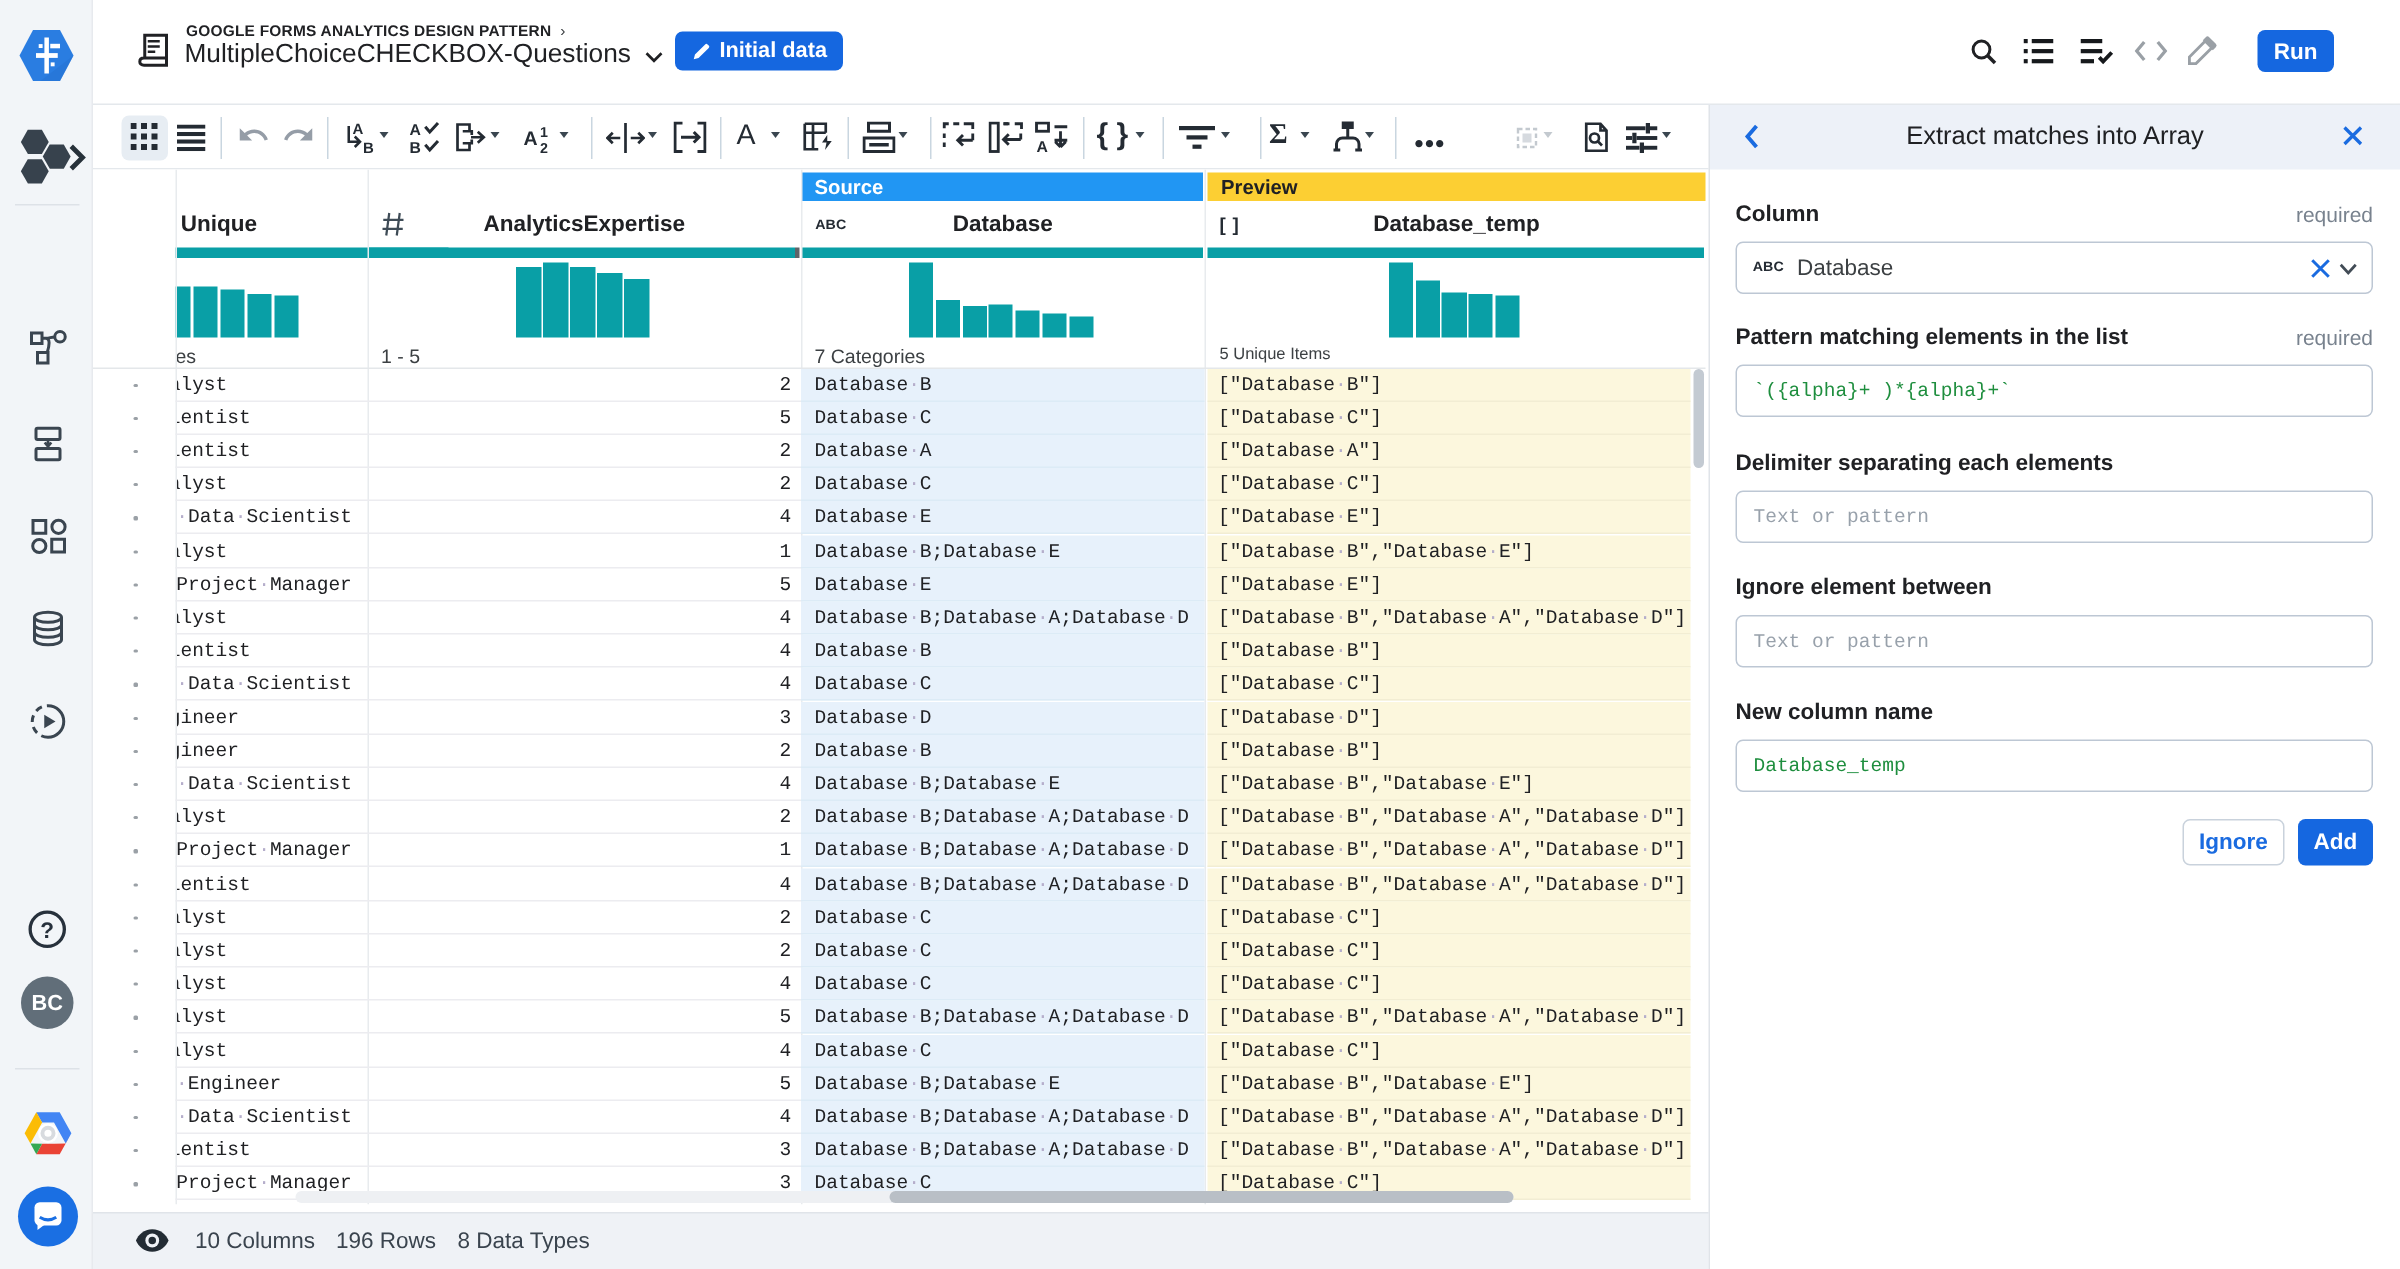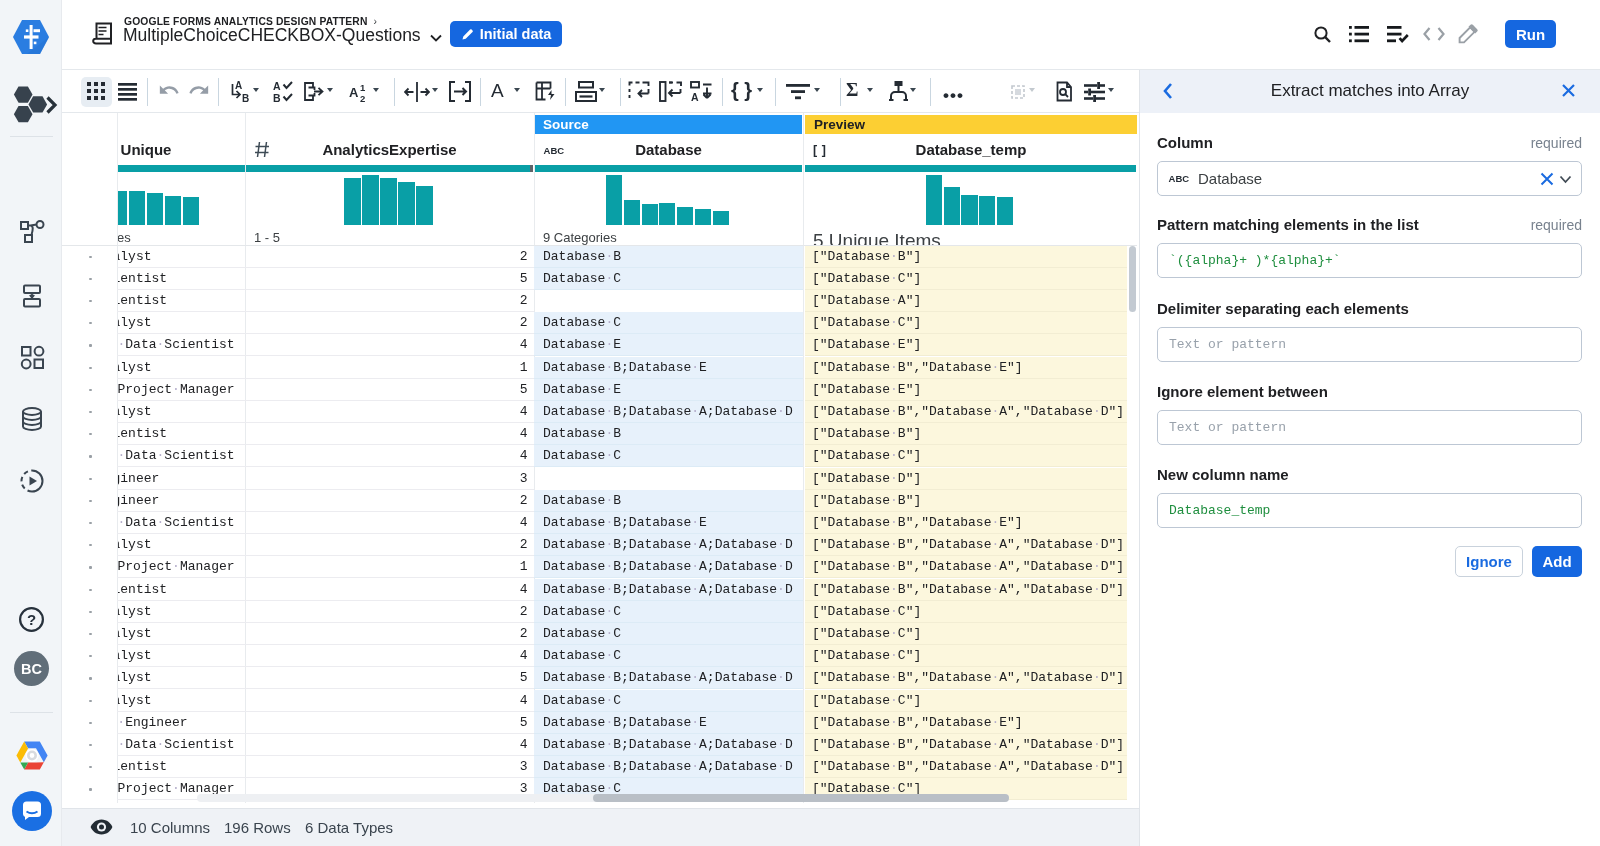--- a/index.html
+++ b/index.html
@@ -361,22 +361,22 @@
 <div class="bar" style="left:615.1px;top:94.0px;width:16.3px;height:18.2px"></div>
 <div class="bar" style="left:633.0px;top:95.7px;width:16.3px;height:16.5px"></div>
 <div class="bar" style="left:650.6px;top:97.6px;width:16.3px;height:14.6px"></div>
 <div class="bar" style="left:863.6px;top:61.7px;width:16.3px;height:50.5px"></div>
 <div class="bar" style="left:881.9px;top:73.9px;width:16.3px;height:38.3px"></div>
 <div class="bar" style="left:899.4px;top:82.1px;width:16.3px;height:30.1px"></div>
 <div class="bar" style="left:917.1px;top:82.7px;width:16.3px;height:29.5px"></div>
 <div class="bar" style="left:934.8px;top:84.0px;width:16.3px;height:28.2px"></div>
 <div class="abs" style="left:55px;top:117px;font-size:13px;color:#3c4043">es</div>
 <div class="abs" style="left:192px;top:117px;font-size:13px;color:#3c4043">1 - 5</div>
-<div class="abs" style="left:481px;top:117px;font-size:13px;color:#3c4043">9 Categories</div>
-<div class="abs" style="left:751px;top:117px;font-size:19px;color:#3c4043">5 Unique Items</div>
+<div class="abs" style="left:481px;top:117px;font-size:13px;color:#3c4043">7 Categories</div>
+<div class="abs" style="left:751px;top:117px;font-size:11px;color:#3c4043">5 Unique Items</div>
 <div class="abs" style="left:54.5px;top:0px;width:1px;height:690px;background:#e8ebee"></div>
 <div class="abs" style="left:183px;top:0px;width:1px;height:690px;background:#e8ebee"></div>
 <div class="abs" style="left:472px;top:0px;width:1px;height:690px;background:#e8ebee"></div>
 <div class="abs" style="left:741px;top:0px;width:1px;height:690px;background:#e8ebee"></div>
 <div class="abs" style="left:0;top:132px;width:1075px;height:1px;background:#e4e7ea"></div>
 <div class="abs" style="left:0;top:132.5px;width:1075px;height:22.2px">
 <div class="abs" style="left:26.5px;top:10px;width:3px;height:2.4px;background:#9aa0a6;border-radius:1px"></div>
 <div class="abs mono" style="left:55.5px;top:0;width:127.5px;height:22.2px;line-height:22.2px;font-size:13px;color:#202124;overflow:hidden;white-space:pre"><span style="display:inline-block;margin-left:-5px">alyst</span></div>
 <div class="abs mono" style="left:183.5px;top:0;width:282px;height:22.2px;line-height:22.2px;font-size:13px;color:#202124;text-align:right">2</div>
 <div class="abs mono" style="left:472px;top:0;width:269px;height:22.2px;line-height:22.2px;font-size:13px;color:#202124;background:#e7f1fb;padding-left:9px;overflow:hidden;border-bottom:1px solid #dcebf6">Database<i class="sp">·</i>B</div>
@@ -388,20 +388,21 @@
 <div class="abs mono" style="left:55.5px;top:0;width:127.5px;height:22.2px;line-height:22.2px;font-size:13px;color:#202124;overflow:hidden;white-space:pre"><span style="display:inline-block;margin-left:-5px">ientist</span></div>
 <div class="abs mono" style="left:183.5px;top:0;width:282px;height:22.2px;line-height:22.2px;font-size:13px;color:#202124;text-align:right">5</div>
 <div class="abs mono" style="left:472px;top:0;width:269px;height:22.2px;line-height:22.2px;font-size:13px;color:#202124;background:#e7f1fb;padding-left:9px;overflow:hidden;border-bottom:1px solid #dcebf6">Database<i class="sp">·</i>C</div>
 <div class="abs mono" style="left:743px;top:0;width:322px;height:22.2px;line-height:22.2px;font-size:13px;color:#202124;background:#fcf7dd;padding-left:7px;overflow:hidden;white-space:pre;border-bottom:1px solid #f2edd3">["Database<i class="sp">·</i>C"]</div>
 <div class="abs" style="left:55px;top:21.2px;width:417px;height:1px;background:#ececf0"></div>
 </div>
 <div class="abs" style="left:0;top:176.9px;width:1075px;height:22.2px">
 <div class="abs" style="left:26.5px;top:10px;width:3px;height:2.4px;background:#9aa0a6;border-radius:1px"></div>
 <div class="abs mono" style="left:55.5px;top:0;width:127.5px;height:22.2px;line-height:22.2px;font-size:13px;color:#202124;overflow:hidden;white-space:pre"><span style="display:inline-block;margin-left:-5px">ientist</span></div>
 <div class="abs mono" style="left:183.5px;top:0;width:282px;height:22.2px;line-height:22.2px;font-size:13px;color:#202124;text-align:right">2</div>
+<div class="abs mono" style="left:472px;top:0;width:269px;height:22.2px;line-height:22.2px;font-size:13px;color:#202124;background:#e7f1fb;padding-left:9px;overflow:hidden;border-bottom:1px solid #dcebf6">Database<i class="sp">·</i>A</div>
 <div class="abs mono" style="left:743px;top:0;width:322px;height:22.2px;line-height:22.2px;font-size:13px;color:#202124;background:#fcf7dd;padding-left:7px;overflow:hidden;white-space:pre;border-bottom:1px solid #f2edd3">["Database<i class="sp">·</i>A"]</div>
 <div class="abs" style="left:55px;top:21.2px;width:417px;height:1px;background:#ececf0"></div>
 </div>
 <div class="abs" style="left:0;top:199.1px;width:1075px;height:22.2px">
 <div class="abs" style="left:26.5px;top:10px;width:3px;height:2.4px;background:#9aa0a6;border-radius:1px"></div>
 <div class="abs mono" style="left:55.5px;top:0;width:127.5px;height:22.2px;line-height:22.2px;font-size:13px;color:#202124;overflow:hidden;white-space:pre"><span style="display:inline-block;margin-left:-5px">alyst</span></div>
 <div class="abs mono" style="left:183.5px;top:0;width:282px;height:22.2px;line-height:22.2px;font-size:13px;color:#202124;text-align:right">2</div>
 <div class="abs mono" style="left:472px;top:0;width:269px;height:22.2px;line-height:22.2px;font-size:13px;color:#202124;background:#e7f1fb;padding-left:9px;overflow:hidden;border-bottom:1px solid #dcebf6">Database<i class="sp">·</i>C</div>
 <div class="abs mono" style="left:743px;top:0;width:322px;height:22.2px;line-height:22.2px;font-size:13px;color:#202124;background:#fcf7dd;padding-left:7px;overflow:hidden;white-space:pre;border-bottom:1px solid #f2edd3">["Database<i class="sp">·</i>C"]</div>
 <div class="abs" style="left:55px;top:21.2px;width:417px;height:1px;background:#ececf0"></div>
@@ -451,20 +452,21 @@
 <div class="abs mono" style="left:55.5px;top:0;width:127.5px;height:22.2px;line-height:22.2px;font-size:13px;color:#202124;overflow:hidden;white-space:pre"><span style="display:inline-block;margin-left:0px"><i class="sp">·</i>Data<i class="sp">·</i>Scientist</span></div>
 <div class="abs mono" style="left:183.5px;top:0;width:282px;height:22.2px;line-height:22.2px;font-size:13px;color:#202124;text-align:right">4</div>
 <div class="abs mono" style="left:472px;top:0;width:269px;height:22.2px;line-height:22.2px;font-size:13px;color:#202124;background:#e7f1fb;padding-left:9px;overflow:hidden;border-bottom:1px solid #dcebf6">Database<i class="sp">·</i>C</div>
 <div class="abs mono" style="left:743px;top:0;width:322px;height:22.2px;line-height:22.2px;font-size:13px;color:#202124;background:#fcf7dd;padding-left:7px;overflow:hidden;white-space:pre;border-bottom:1px solid #f2edd3">["Database<i class="sp">·</i>C"]</div>
 <div class="abs" style="left:55px;top:21.2px;width:417px;height:1px;background:#ececf0"></div>
 </div>
 <div class="abs" style="left:0;top:354.5px;width:1075px;height:22.2px">
 <div class="abs" style="left:26.5px;top:10px;width:3px;height:2.4px;background:#9aa0a6;border-radius:1px"></div>
 <div class="abs mono" style="left:55.5px;top:0;width:127.5px;height:22.2px;line-height:22.2px;font-size:13px;color:#202124;overflow:hidden;white-space:pre"><span style="display:inline-block;margin-left:-5px">gineer</span></div>
 <div class="abs mono" style="left:183.5px;top:0;width:282px;height:22.2px;line-height:22.2px;font-size:13px;color:#202124;text-align:right">3</div>
+<div class="abs mono" style="left:472px;top:0;width:269px;height:22.2px;line-height:22.2px;font-size:13px;color:#202124;background:#e7f1fb;padding-left:9px;overflow:hidden;border-bottom:1px solid #dcebf6">Database<i class="sp">·</i>D</div>
 <div class="abs mono" style="left:743px;top:0;width:322px;height:22.2px;line-height:22.2px;font-size:13px;color:#202124;background:#fcf7dd;padding-left:7px;overflow:hidden;white-space:pre;border-bottom:1px solid #f2edd3">["Database<i class="sp">·</i>D"]</div>
 <div class="abs" style="left:55px;top:21.2px;width:417px;height:1px;background:#ececf0"></div>
 </div>
 <div class="abs" style="left:0;top:376.7px;width:1075px;height:22.2px">
 <div class="abs" style="left:26.5px;top:10px;width:3px;height:2.4px;background:#9aa0a6;border-radius:1px"></div>
 <div class="abs mono" style="left:55.5px;top:0;width:127.5px;height:22.2px;line-height:22.2px;font-size:13px;color:#202124;overflow:hidden;white-space:pre"><span style="display:inline-block;margin-left:-5px">gineer</span></div>
 <div class="abs mono" style="left:183.5px;top:0;width:282px;height:22.2px;line-height:22.2px;font-size:13px;color:#202124;text-align:right">2</div>
 <div class="abs mono" style="left:472px;top:0;width:269px;height:22.2px;line-height:22.2px;font-size:13px;color:#202124;background:#e7f1fb;padding-left:9px;overflow:hidden;border-bottom:1px solid #dcebf6">Database<i class="sp">·</i>B</div>
 <div class="abs mono" style="left:743px;top:0;width:322px;height:22.2px;line-height:22.2px;font-size:13px;color:#202124;background:#fcf7dd;padding-left:7px;overflow:hidden;white-space:pre;border-bottom:1px solid #f2edd3">["Database<i class="sp">·</i>B"]</div>
 <div class="abs" style="left:55px;top:21.2px;width:417px;height:1px;background:#ececf0"></div>
@@ -581,21 +583,21 @@
 <div class="abs" style="left:62px;top:808px;width:1077px;height:38px;background:#eff2f6;border-top:1px solid #e0e4e9"></div>
 <div class="abs" style="left:90px;top:819px">
     <svg width="23" height="16" viewBox="0 0 23 16">
       <path d="M11.5 0.5 C6 0.5 2.2 4.2 0.6 8 C2.2 11.8 6 15.5 11.5 15.5 S20.8 11.8 22.4 8 C20.8 4.2 17 0.5 11.5 0.5 Z" fill="#232c34"></path>
       <circle cx="11.5" cy="8" r="4.6" fill="#eff2f6"></circle>
       <circle cx="11.5" cy="8" r="2.5" fill="#232c34"></circle>
     </svg>
   </div>
 <div class="abs" style="left:130px;top:819px;font-size:15px;color:#3a444e">10 Columns</div>
 <div class="abs" style="left:224px;top:819px;font-size:15px;color:#3a444e">196 Rows</div>
-<div class="abs" style="left:305px;top:819px;font-size:15px;color:#3a444e">6 Data Types</div>
+<div class="abs" style="left:305px;top:819px;font-size:15px;color:#3a444e">8 Data Types</div>
 
 <div class="abs" style="left:1139px;top:70px;width:1px;height:776px;background:#e0e4e9"></div>
 <div class="abs" style="left:1140px;top:70px;width:460px;height:43px;background:#edf1f8"></div>
 <div class="abs" style="left:1162px;top:82px">
     <svg width="11" height="18" viewBox="0 0 11 18">
       <path d="M9 2 L3 9 L9 16" fill="none" stroke="#1a6be0" stroke-width="2.6"></path>
     </svg>
   </div>
 <div class="abs" style="left:1140px;top:81px;width:460px;text-align:center;font-size:17px;color:#202124">Extract matches into Array</div>
 <div class="abs" style="left:1561px;top:83px">

